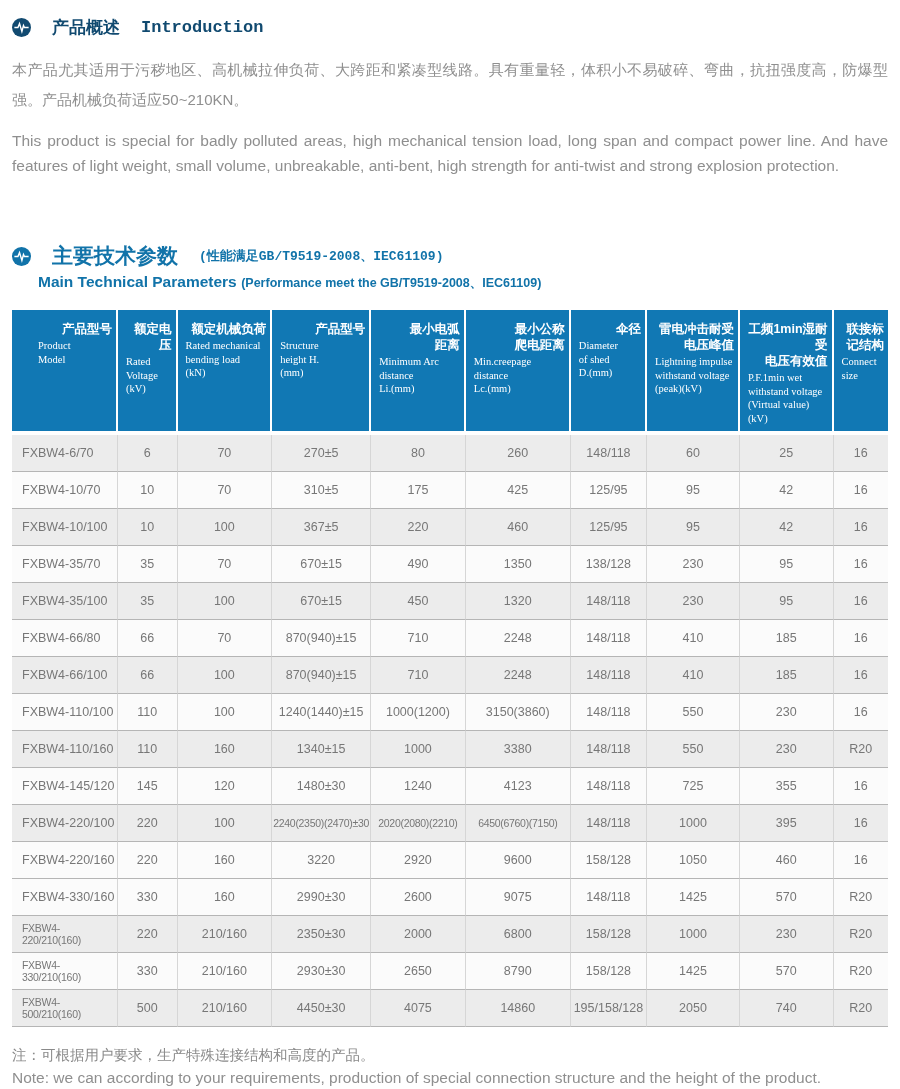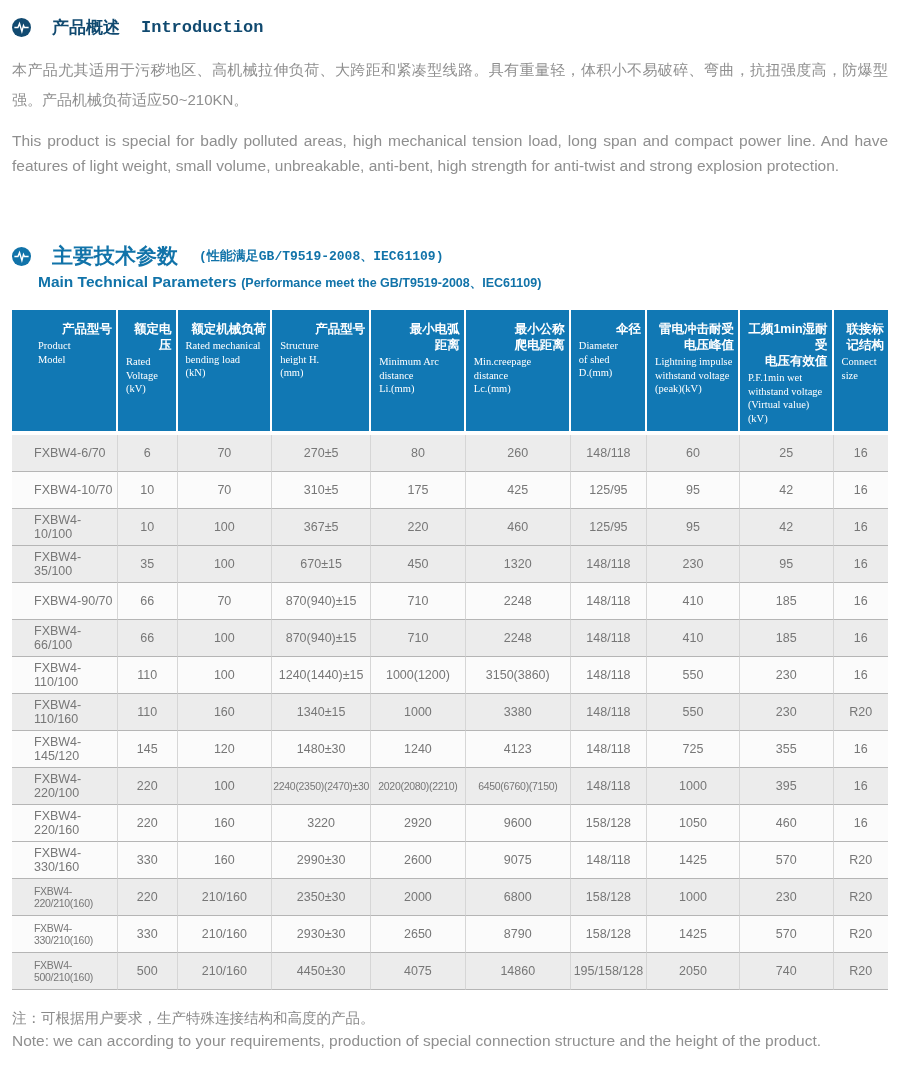--- a/index.html
+++ b/index.html
@@ -58,21 +58,21 @@
   thead th:first-child{padding-left:26px;}
   th .zh{display:block;font-size:12.5px;font-weight:bold;line-height:16px;white-space:pre-line;text-align:right;}
   th .en{display:block;font-size:10.5px;line-height:13.5px;white-space:pre-line;margin-top:2px;font-family:Liberation Serif, serif;}
   tbody td{
     height:37px;text-align:center;vertical-align:middle;
     color:var(--cell-text);font-size:12.5px;
     border-right:1px solid #d6d6d6;border-bottom:1px solid #b5b5b5;
     padding:2px 1px;
   }
   tbody td:last-child{border-right:none;}
-  tbody td:first-child{text-align:left;padding-left:22px;}
+  tbody td:first-child{text-align:left;padding-left:10px;}
   tbody tr.shaded td{background:var(--row-shaded);}
   tbody tr.plain td{background:var(--row-plain);}
   td.tight{font-size:10.5px;letter-spacing:-0.3px;}
 
   
   .note-zh{margin-top:17px;color:#8a8a8a;font-size:14.5px;line-height:22px;}
   .note-en{color:var(--text-gray);font-size:15.5px;line-height:24px;}
 </style>
 </head>
 <body>
@@ -218,34 +218,46 @@
           <td>10</td>
           <td>100</td>
           <td>367±5</td>
           <td>220</td>
           <td>460</td>
           <td>125/95</td>
           <td>95</td>
           <td>42</td>
           <td>16</td>
         </tr>
+        <tr class="plain">
+          <td>FXBW4-35/70</td>
+          <td>35</td>
+          <td>70</td>
+          <td>670±15</td>
+          <td>490</td>
+          <td>1350</td>
+          <td>138/128</td>
+          <td>230</td>
+          <td>95</td>
+          <td>16</td>
+        </tr>
         <tr class="shaded">
           <td>FXBW4-35/100</td>
           <td>35</td>
           <td>100</td>
           <td>670±15</td>
           <td>450</td>
           <td>1320</td>
           <td>148/118</td>
           <td>230</td>
           <td>95</td>
           <td>16</td>
         </tr>
         <tr class="plain">
-          <td>FXBW4-90/70</td>
+          <td>FXBW4-66/80</td>
           <td>66</td>
           <td>70</td>
           <td>870(940)±15</td>
           <td>710</td>
           <td>2248</td>
           <td>148/118</td>
           <td>410</td>
           <td>185</td>
           <td>16</td>
         </tr>

